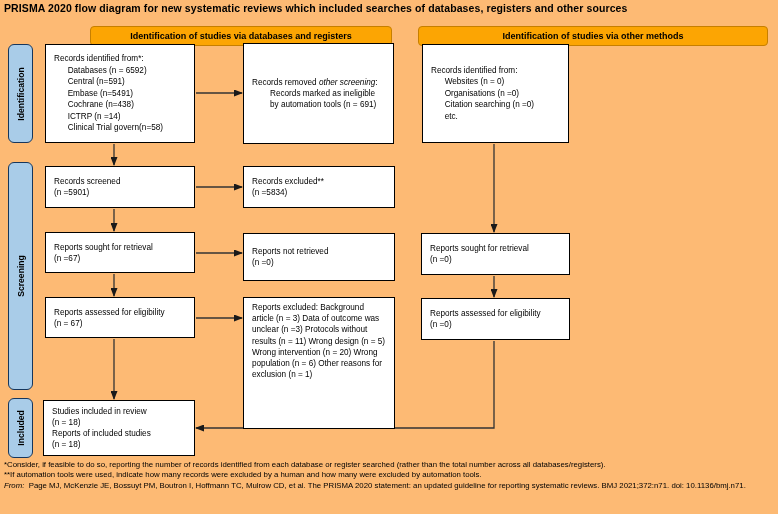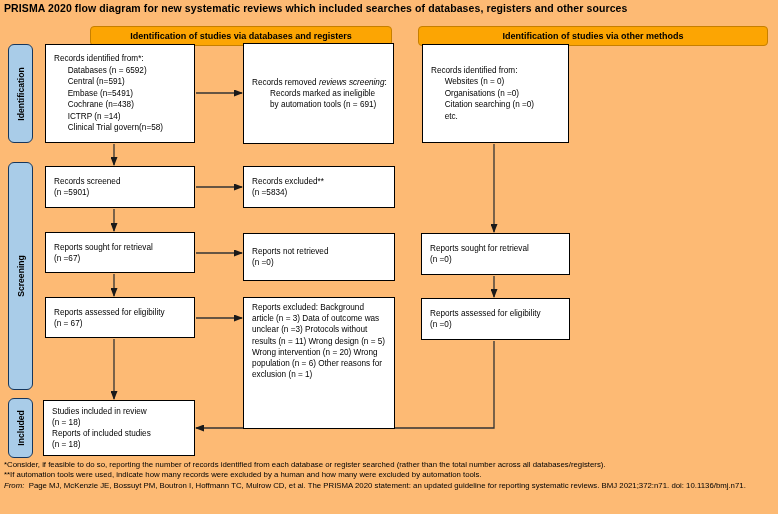--- a/index.html
+++ b/index.html
@@ -87,21 +87,21 @@
     <div class="lines">Records identified from*:
       Databases (n = 6592)
       Central (n=591)
       Embase (n=5491)
       Cochrane (n=438)
       ICTRP (n =14)
       Clinical Trial govern(n=58)</div>
   </div>
 
   <div class="box" style="left:243px;top:43px;width:151px;height:101px;">
-    <div><span>Records removed </span><i>reviews screening</i><span>:</span></div>
+    <div><span>Records removed </span><i>other screening</i><span>:</span></div>
     <div class="indent">Records marked as ineligible
 by automation tools (n = 691)</div>
   </div>
 
   <div class="box tall" style="left:422px;top:44px;width:147px;height:99px;">
     <div class="lines">Records identified from:
       Websites (n = 0)
       Organisations (n =0)
       Citation searching (n =0)
       etc.</div>

